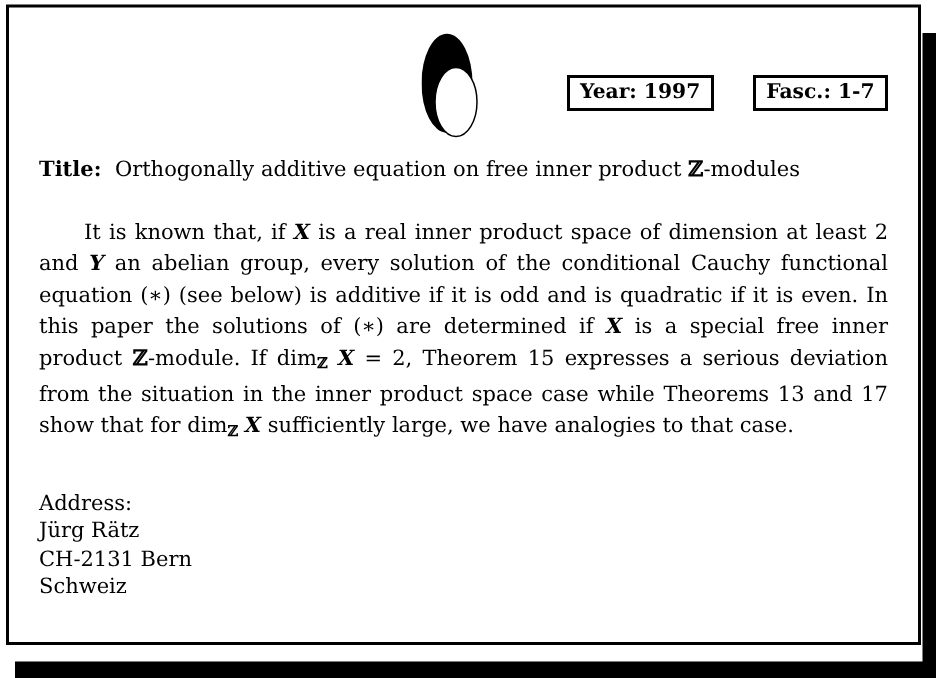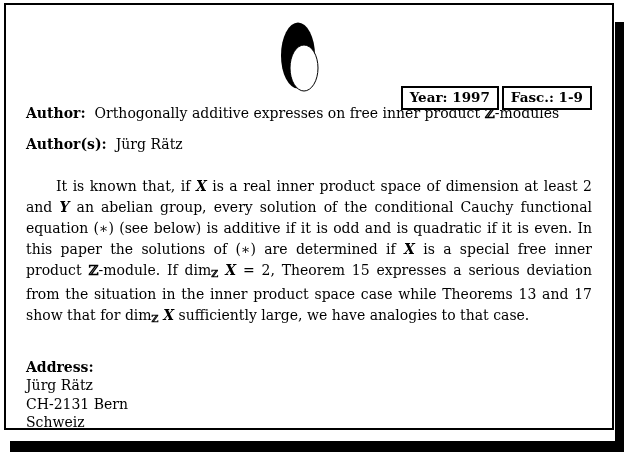--- a/index.html
+++ b/index.html
@@ -27,42 +27,42 @@
     background: #ffffff;
     border: 2px solid #000000;
     padding: 0 20px;
     font-size: 14px;
     line-height: 21px;
   }
   .header { position: relative; height: 92px; }
   .logo { position: absolute; left: 255px; top: 16px; }
   .info-boxes {
     position: absolute; right: 0; top: 45px;
-    display: flex; gap: 3px; margin-top: 36px;
+    display: flex; gap: 26px;
   }
   .info-box {
     border: 2px solid #000000;
     padding: 1px 7px 2px 7px;
     font-weight: bold;
     font-size: 13.5px;
     line-height: 17px;
     white-space: nowrap;
     background: #ffffff;
   }
   .field-line { margin-top: 6px; }
   .author-line { margin-top: 10px; }
   .field-label { font-weight: bold; margin-right: 9px; }
   .abstract {
     margin: 21px 0 0 0;
     text-align: justify;
     text-indent: 30px;
     line-height: 21px;
   }
   .address-block { margin-top: 28px; line-height: 18.5px; }
-  .address-label { font-weight: bold; }
+  .address-label { font-weight: normal; }
   .seg-mathbf { font-weight: bold; font-style: italic; }
   .seg-mathbb { font-weight: bold; font-style: normal; }
   .seg-mathbb-sub {
     font-weight: bold; font-style: normal;
     font-size: 0.7em; vertical-align: -0.25em;
   }
 </style>
 </head>
 <body>
 
@@ -73,31 +73,28 @@
 
   <div class="header">
     <span class="logo">
       <svg width="40" height="82" viewBox="0 0 40 82" aria-hidden="true">
         <ellipse cx="17" cy="34.5" rx="17" ry="33" fill="#000000"></ellipse>
         <ellipse cx="23" cy="47" rx="14" ry="23" fill="#ffffff" stroke="#000000" stroke-width="1"></ellipse>
       </svg>
     </span>
     <div class="info-boxes">
       <div class="info-box">Year: 1997</div>
-      <div class="info-box">Fasc.: 1-9</div>
+      <div class="info-box">Fasc.: 1-7</div>
     </div>
   </div>
 
   <div class="field-line">
-    <span class="field-label">Author:</span><span><span>Orthogonally additive expresses on free inner product </span><span class="seg-mathbb">ℤ</span><span>-modules</span></span>
+    <span class="field-label">Title:</span><span><span>Orthogonally additive equation on free inner product </span><span class="seg-mathbb">ℤ</span><span>-modules</span></span>
   </div>
 
-  <div class="field-line author-line">
-    <span class="field-label">Author(s):</span><span>Jürg Rätz</span>
-  </div>
 
   <p class="abstract"><span>It is known that, if </span><span class="seg-mathbf">X</span><span> is a real inner product space of dimension at least 2 and </span><span class="seg-mathbf">Y</span><span> an abelian group, every solution of the conditional Cauchy functional equation (∗) (see below) is additive if it is odd and is quadratic if it is even. In this paper the solutions of (∗) are determined if </span><span class="seg-mathbf">X</span><span> is a special free inner product </span><span class="seg-mathbb">ℤ</span><span>-module. If dim</span><span class="seg-mathbb-sub">ℤ</span><span> </span><span class="seg-mathbf">X</span><span> = 2, Theorem 15 expresses a serious deviation from the situation in the inner product space case while Theorems 13 and 17 show that for dim</span><span class="seg-mathbb-sub">ℤ</span><span> </span><span class="seg-mathbf">X</span><span> sufficiently large, we have analogies to that case.</span></p>
 
   <div class="address-block">
     <div class="address-label">Address:</div>
     <div>Jürg Rätz</div>
     <div>CH-2131 Bern</div>
     <div>Schweiz</div>
   </div>
 

